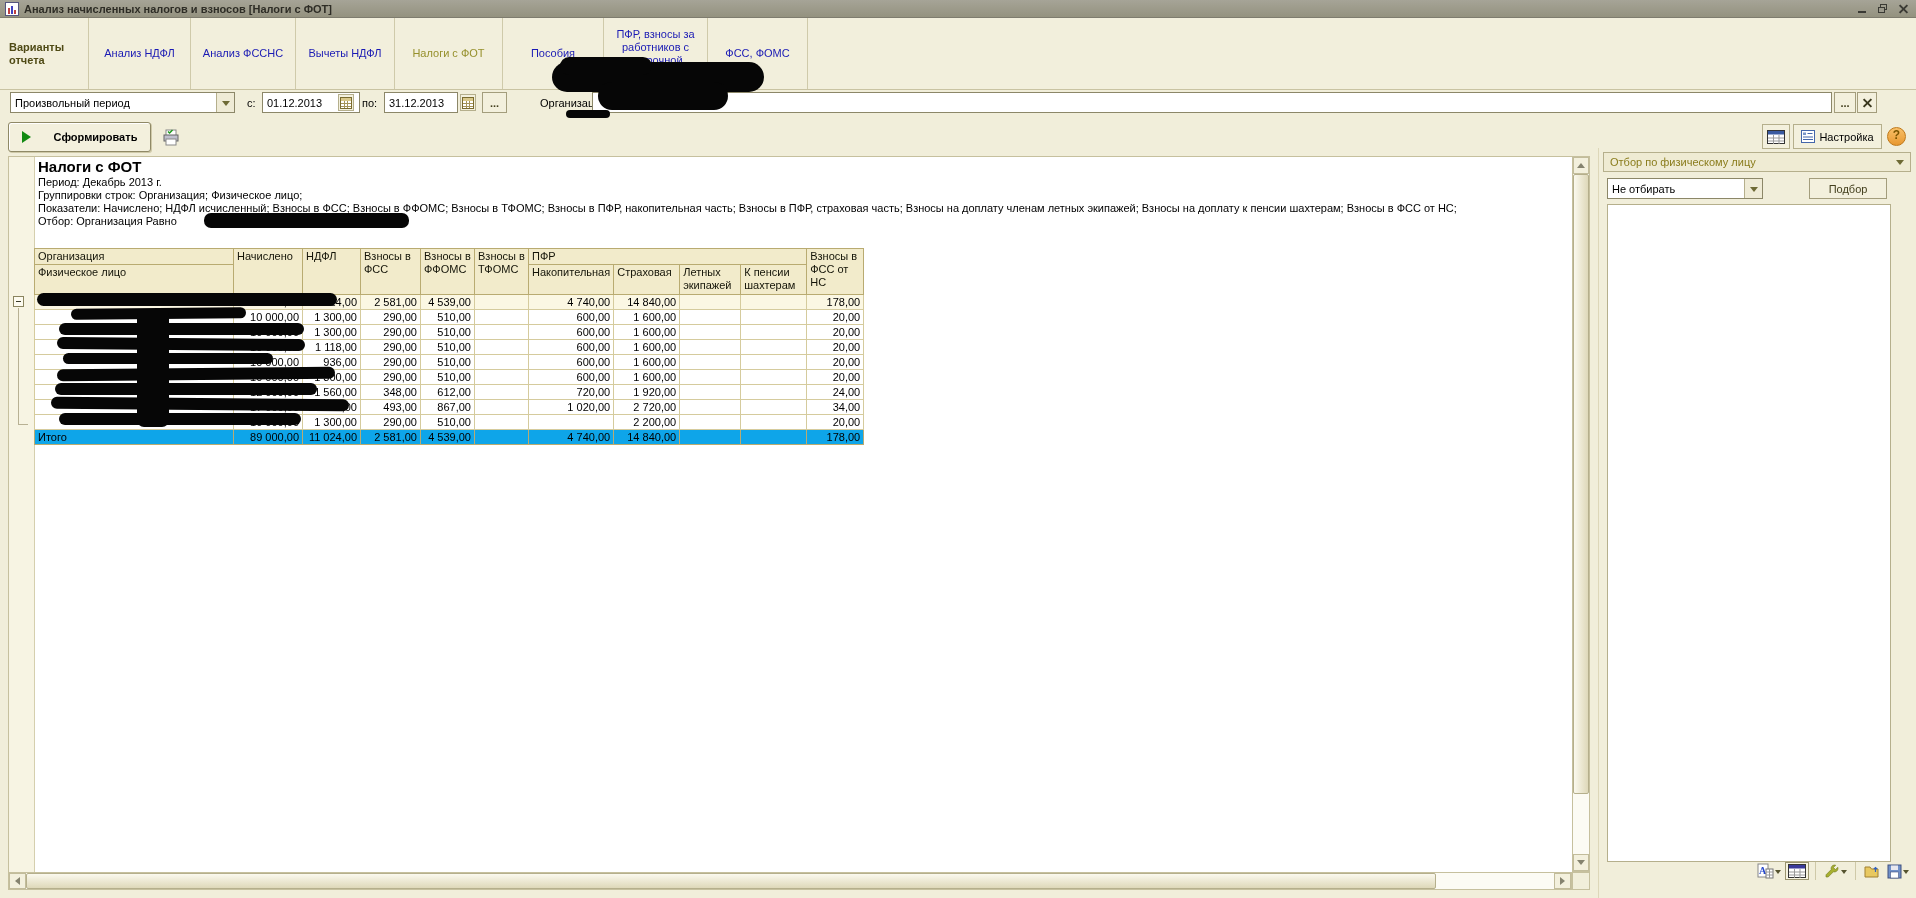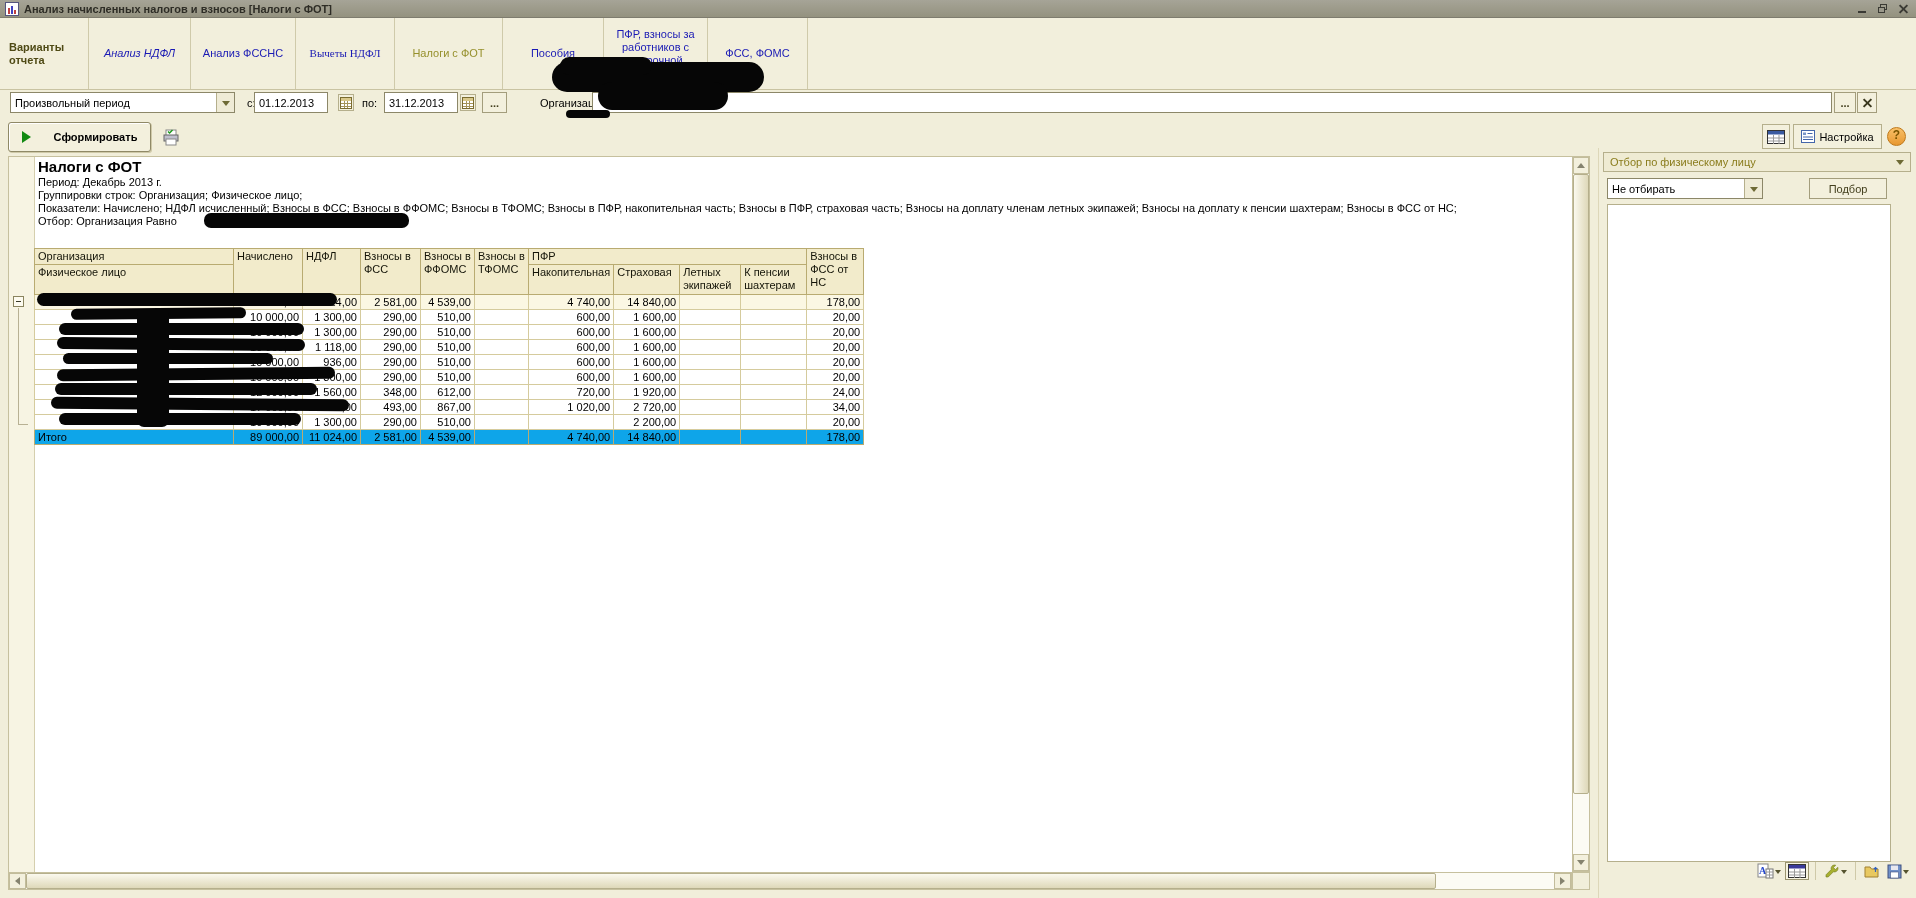--- a/index.html
+++ b/index.html
@@ -133,41 +133,41 @@
       </span>
     <span class="wbtn">
         <span class="closex"></span>
       </span>
   </span>
 </div>
 
 <div class="tabbar" id="tabbar">
     <div class="tab first" style="width: 89px;">Варианты
 отчета</div>
-    <div class="tab" style="width: 102px; font-style: italic;">Анализ НДФЛ</div>
+    <div class="tab" style="width: 102px;">Анализ НДФЛ</div>
     <div class="tab" style="width: 105px;">Анализ ФССНС</div>
-    <div class="tab" style="width: 99px; font-family: Liberation Serif, serif;">Вычеты НДФЛ</div>
+    <div class="tab" style="width: 99px;">Вычеты НДФЛ</div>
     <div class="tab active" style="width: 108px;">Налоги с ФОТ</div>
     <div class="tab" style="width: 101px;">Пособия</div>
     <div class="tab" style="width: 104px;">ПФР, взносы за
 работников с
 досрочной
 пенсией</div>
     <div class="tab" style="width: 100px;">ФСС, ФОМС</div>
     <div class="tab filler"></div>
   </div>
 
 <div class="field" style="left:10px;top:92px;width:225px">
   <span>Произвольный период</span>
   <span class="dd">
       <span class="tri-d"></span>
     </span>
 </div>
 <span class="lbl" style="left:247px">с:</span>
-<div class="field" style="left:254px;top:92px;width:74px">
+<div class="field" style="left:262px;top:92px;width:98px">
   <span>01.12.2013</span>
 </div>
 <span class="calbtn" style="left:338px">
   <svg width="12" height="12" viewBox="0 0 12 12">
       <rect x="0.5" y="0.5" width="11" height="11" fill="#fff" stroke="#7A6B2F"></rect>
       <rect x="1" y="1" width="10" height="3" fill="#D9C88A"></rect>
       <path d="M1 6.5h10M1 9.5h10M4.5 4v7M7.5 4v7" stroke="#A5945A" stroke-width="1" fill="none"></path>
     </svg>
 </span>
 <span class="lbl" style="left:362px">по:</span>

